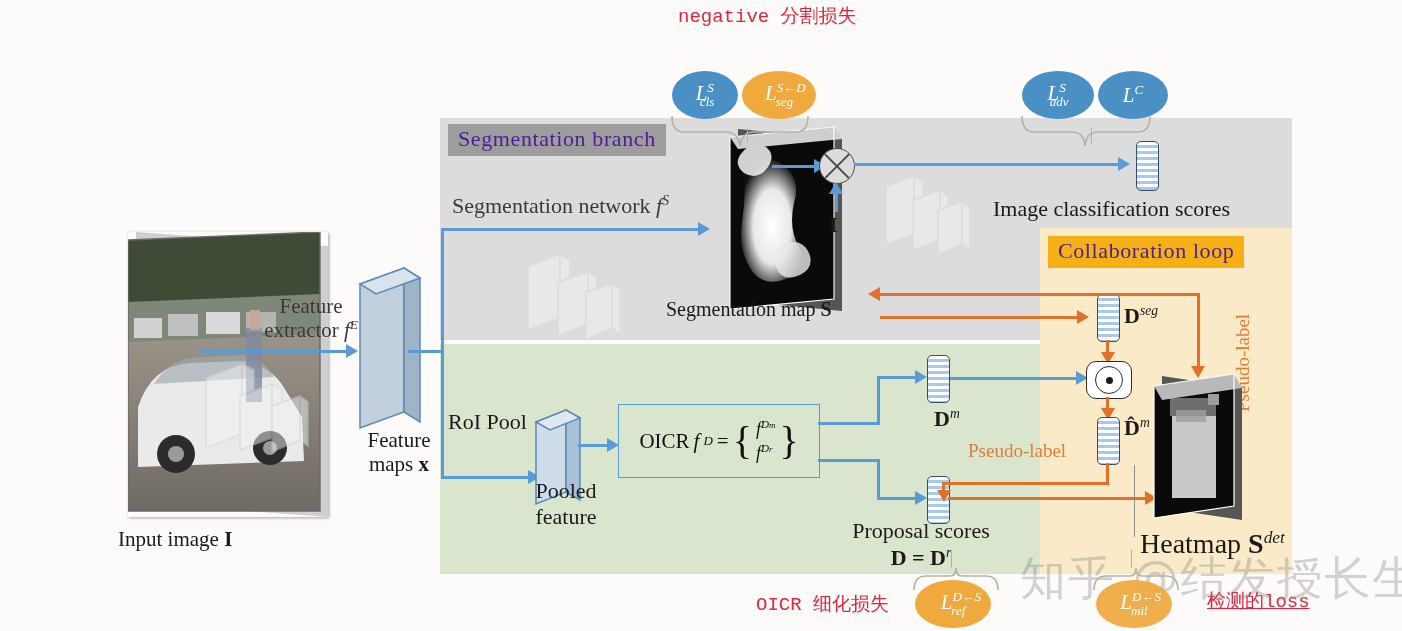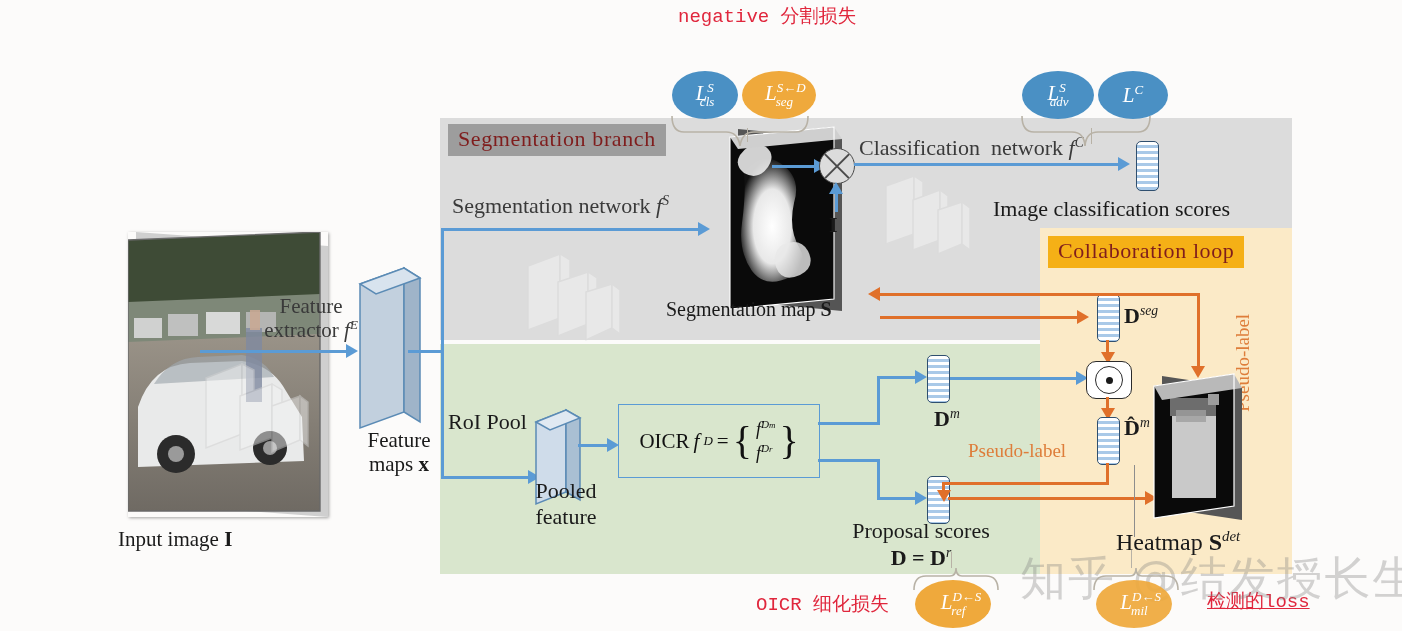--- a/index.html
+++ b/index.html
@@ -20,21 +20,21 @@
   }
   .panel-det{
     left:440px;top:344px;width:652px;height:230px;
     background:#d9e6cd;
   }
   .panel-collab{
     left:1040px;top:228px;width:252px;height:346px;
     background:#fbeac7;
   }
   .tag{
-    color:#7f1d1d;
+    color:#4c1d95;
     font-family:"Liberation Serif", serif;
     font-size:22px;
     letter-spacing:.6px;
     padding:3px 10px 4px 10px;
     white-space:nowrap;
     line-height:1.12;
   }
   .tag-seg{left:448px;top:124px;background:#9d9d9d;}
   .tag-det{left:448px;top:350px;background:#93bf74;}
   .tag-collab{left:1048px;top:236px;background:#f5b016;}
@@ -259,23 +259,20 @@
 
   <div class="abs circ-x" style="left:819px;top:148px;width:34px;height:34px;"></div>
 
   <div class="abs ln" style="left:835px;top:190px;width:2.6px;height:22px;"></div>
   <div class="abs ah ah-u" style="left:829px;top:182px;"></div>
   <div class="abs lbl bold" style="left:829px;top:212px;font-size:22px;">I</div>
 
   <div class="abs ln" style="left:854px;top:163px;width:268px;height:2.6px;"></div>
   <div class="abs ah ah-r" style="left:1118px;top:157px;"></div>
 
-  <div class="abs lbl lbl-gray" style="left:859px;top:135px;font-size:22px;">
-    Classification&nbsp; network <span class="mathit">f</span><sup>C</sup>
-  </div>
 
   <svg class="abs cnn" style="left:880px;top:172px;" width="110" height="105">
     <g fill="#f5f5f5" stroke="#dcdcdc" stroke-width="1.4">
       <polygon points="6,14 34,4 34,62 6,72"></polygon>
       <polygon points="34,4 43,10 43,68 34,62"></polygon>
       <polygon points="33,28 60,18 60,68 33,78"></polygon>
       <polygon points="60,18 68,24 68,74 60,68"></polygon>
       <polygon points="58,38 82,30 82,72 58,82"></polygon>
       <polygon points="82,30 90,36 90,78 82,72"></polygon>
     </g>
@@ -407,21 +404,21 @@
   <svg class="abs" style="left:1148px;top:372px;" width="96" height="160">
     <polygon points="14,4 94,16 94,148 14,136" fill="#565656"></polygon>
     <polygon points="6,14 86,2 86,134 6,146" fill="#0a0a0a"></polygon>
     <rect x="24" y="44" width="44" height="82" fill="#c9c9c9"></rect>
     <rect x="22" y="26" width="46" height="18" fill="#6d6d6d"></rect>
     <rect x="60" y="22" width="11" height="11" fill="#9d9d9d"></rect>
     <rect x="28" y="38" width="30" height="12" fill="#9f9f9f" opacity=".8"></rect>
     <polygon points="6,14 86,2 94,16 14,28" fill="#b9b9b9"></polygon>
     <polygon points="6,14 86,2 86,134 6,146" fill="none" stroke="#ffffff" stroke-width="1.2"></polygon>
   </svg>
-  <div class="abs lbl" style="left:1116px;top:528px;font-size:24px;">
+  <div class="abs lbl" style="left:1140px;top:528px;font-size:28px;">
     <span>Heatmap</span>
     <span class="bold">S</span><sup style="font-style:italic;">det</sup>
   </div>
 
   <svg class="abs" style="left:908px;top:566px;" width="96" height="26">
     <path class="brace" d="M6,24 q0,-14 12,-14 l24,0 q6,0 6,-8 q0,8 6,8 l24,0 q12,0 12,14"></path>
   </svg>
   <div class="abs" style="left:951px;top:552px;width:1.3px;height:16px;background:#b8b2a6;"></div>
   <div class="abs ellipse el-orange" style="left:915px;top:580px;width:76px;height:48px;">
     <span><span class="mathit">L</span><sup>D←S</sup><sub style="margin-left:-30px;">ref</sub></span>

